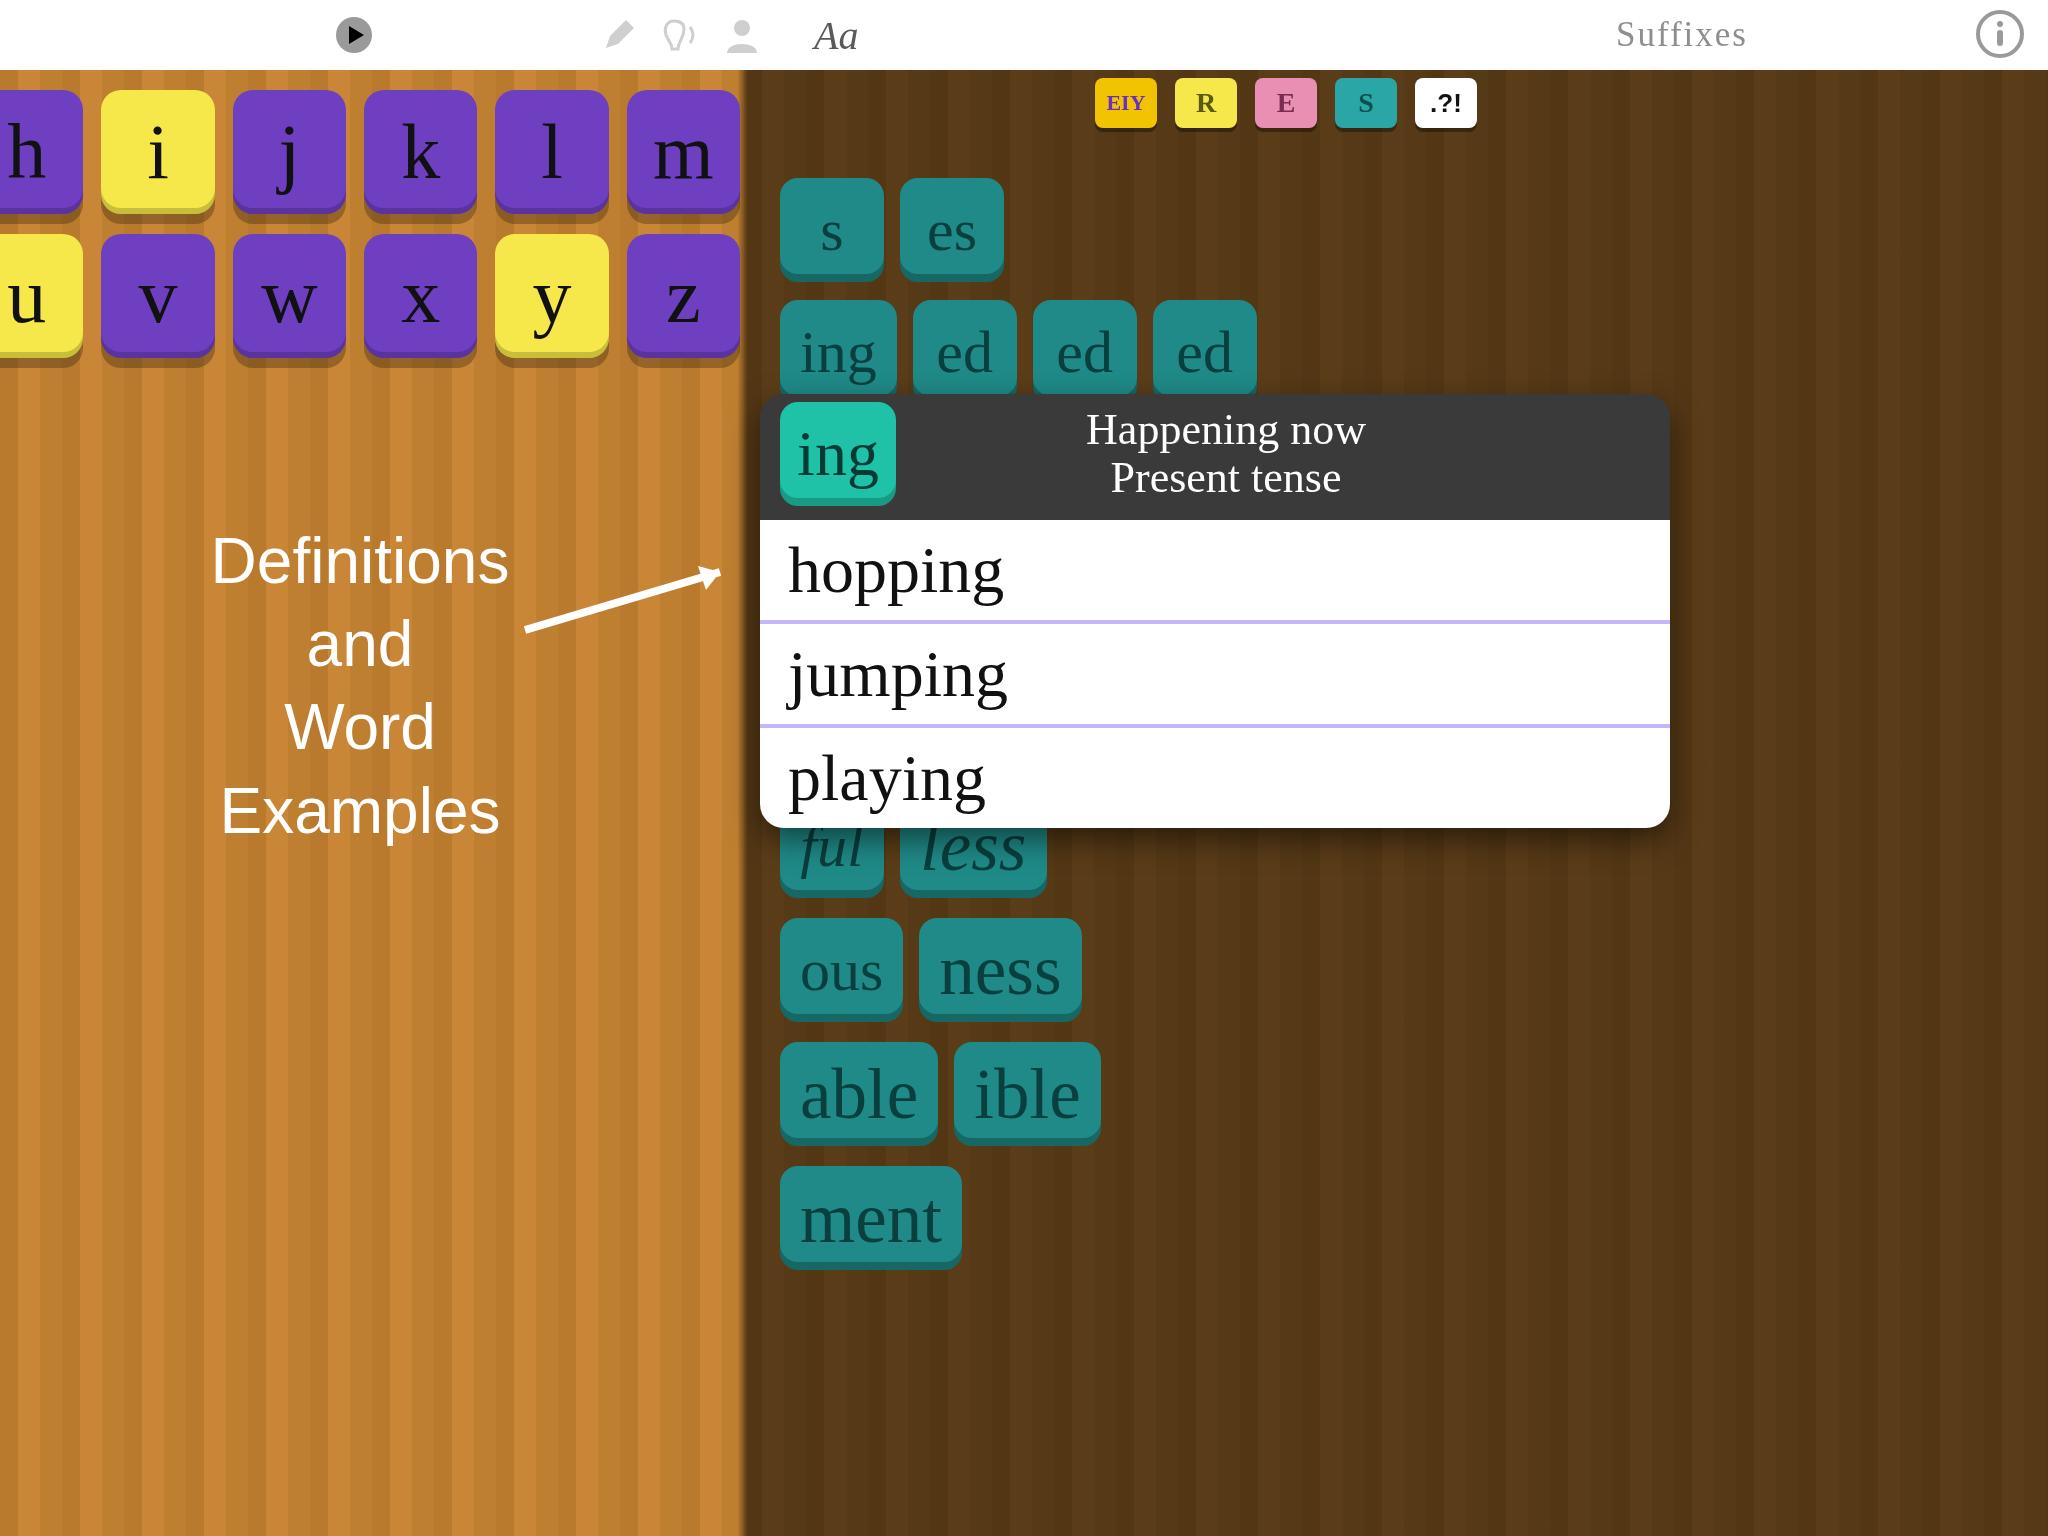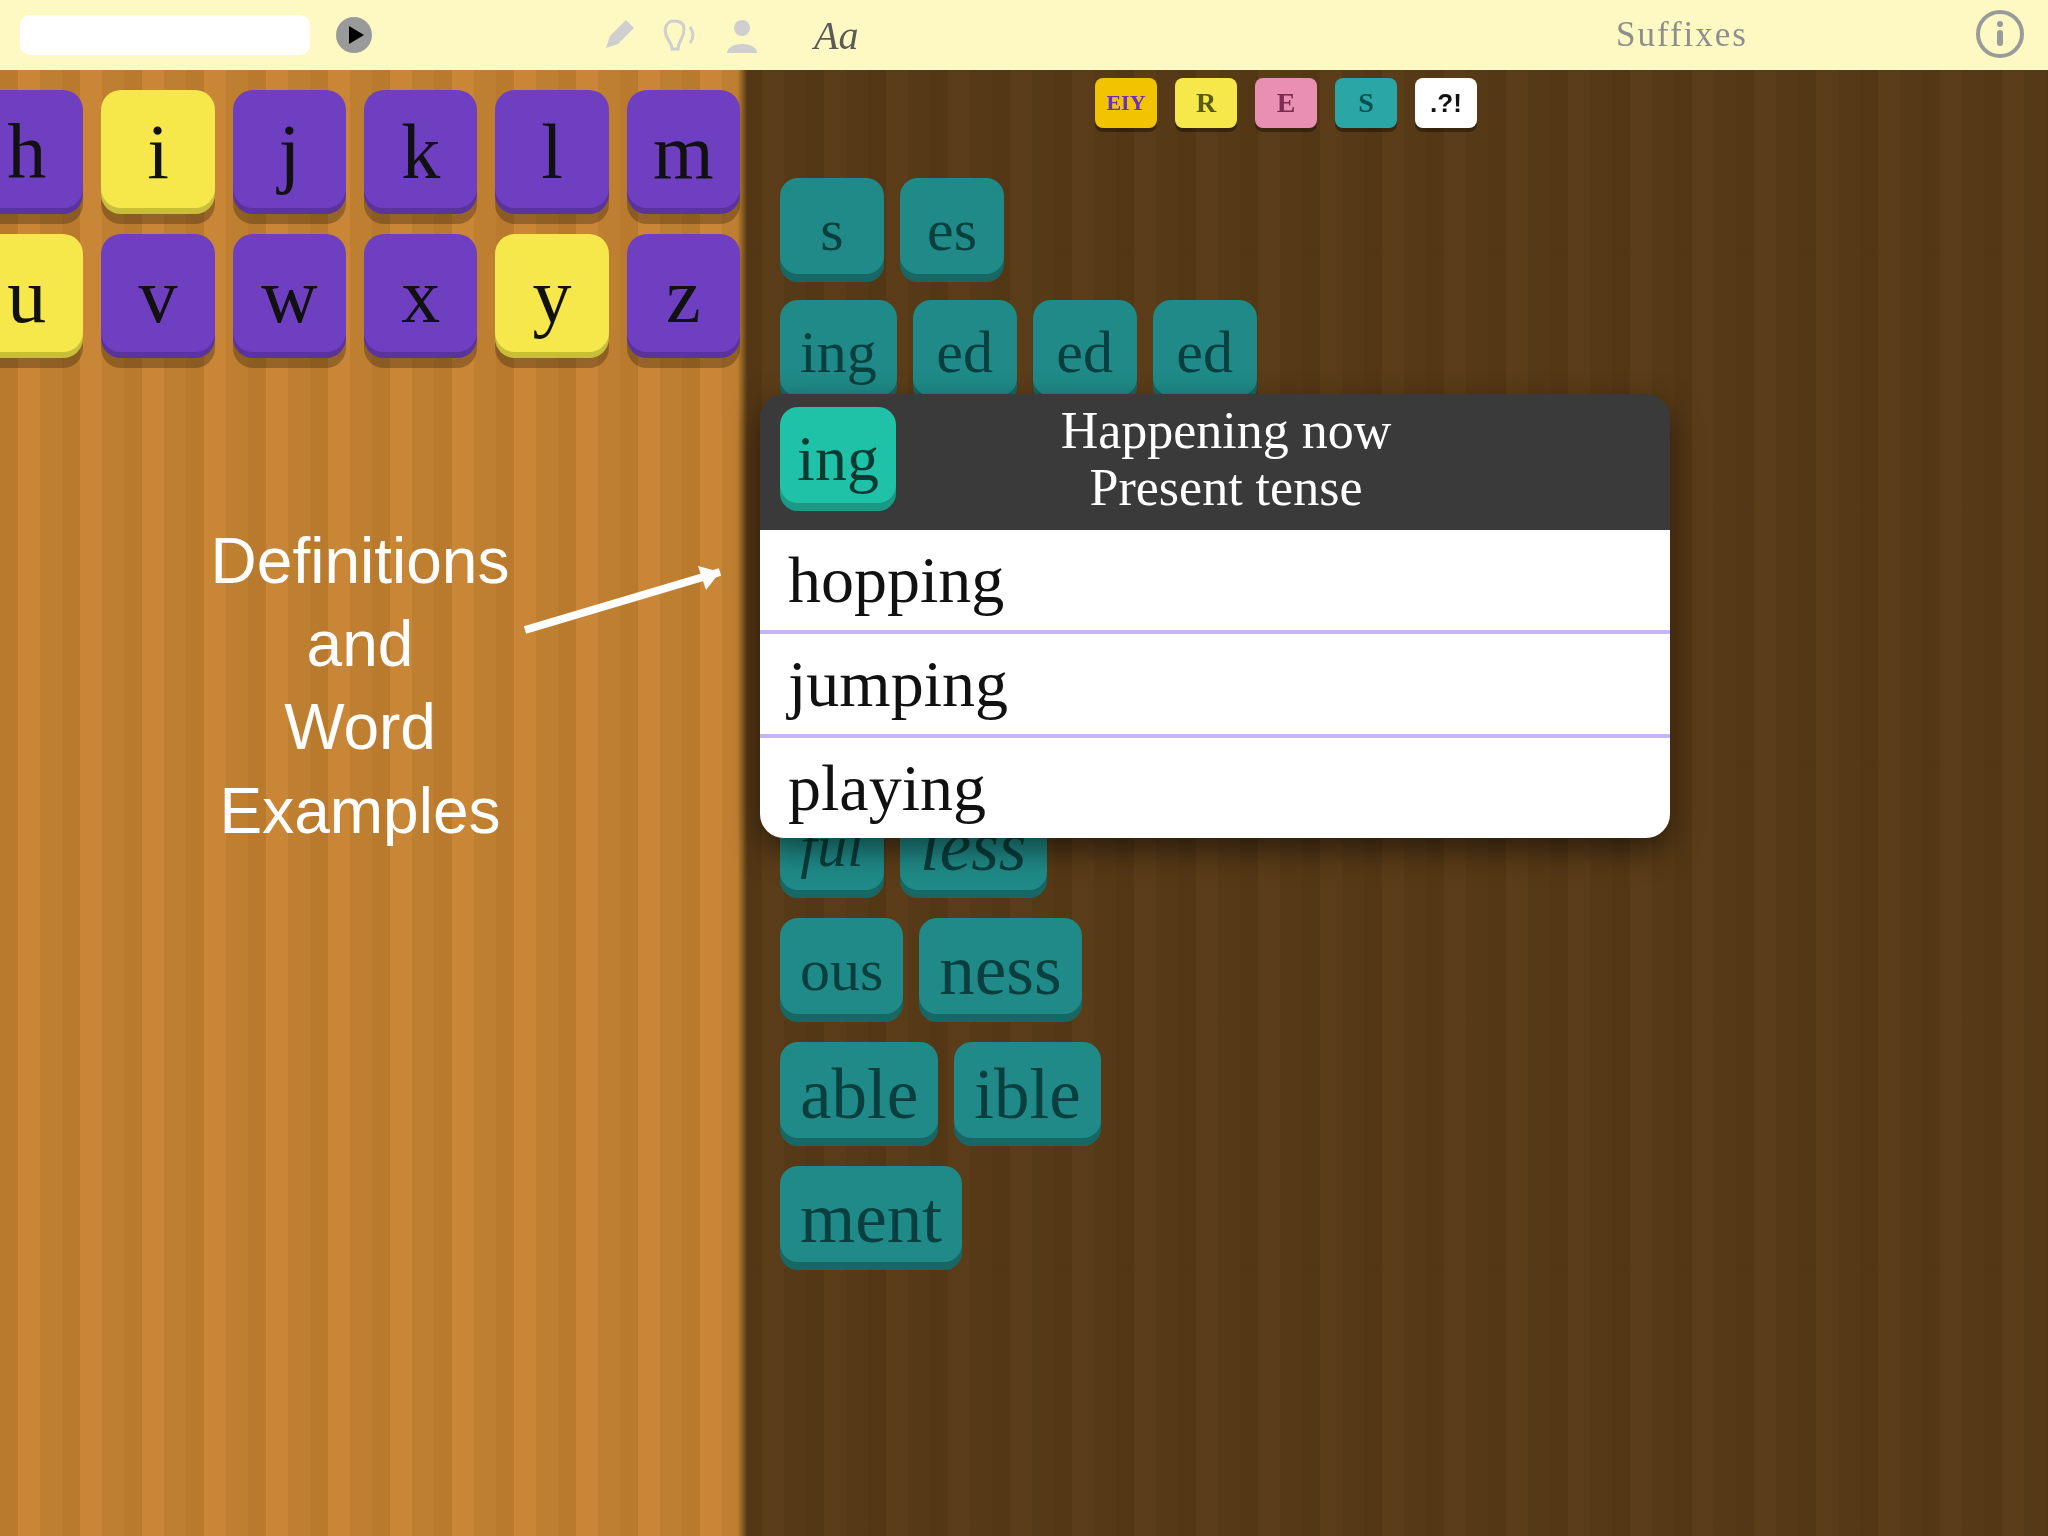--- a/index.html
+++ b/index.html
@@ -8,21 +8,21 @@
 
   
   .wood {
     position:absolute; inset:0;
     background:
       linear-gradient(90deg, rgba(0,0,0,0)0%, rgba(0,0,0,0)36%, rgba(0,0,0,0.55)36.5%, rgba(0,0,0,0.55)100%),
       repeating-linear-gradient(90deg, #b97a2e 0 18px, #c98636 18px 40px, #bf7f31 40px 62px),
       linear-gradient(#b77b30,#a96e27);
   }
   .topbar {
-    position:absolute; left:0; top:0; width:100%; height:70px; background:#fef9c3;
+    position:absolute; left:0; top:0; width:100%; height:70px; background:#ffffff;
     display:flex; align-items:center; gap:24px; padding:0 20px;
   }
   .search {
     width:290px; height:40px; background:#fff; border-radius:10px;
   }
   .icon { display:inline-flex; align-items:center; justify-content:center; color:#9a9a9a; }
   .right-title { color:#8e8e8e; font-size:35px; letter-spacing:2px; }
 
   .filter-row { position:absolute; top:78px; left:1095px; display:flex; gap:18px; }
   .chip {
@@ -64,21 +64,21 @@
     border-radius:24px; overflow:hidden; box-shadow:0 12px 30px rgba(0,0,0,0.5);
   }
   .pop-head {
     background:#3a3a3a; display:flex; align-items:center; gap:26px; padding:8px 20px 14px;
   }
   .pop-ing {
     width:116px; height:104px; border-radius:18px; background:#1fc1a7; color:#063a33;
     display:flex; align-items:center; justify-content:center; font-size:64px;
     box-shadow: inset 0 -8px 0 rgba(0,0,0,0.2);
   }
-  .pop-title { color:#fff; font-size:52px; line-height:1.1; text-align:center; flex:1; padding-right:120px; }
+  .pop-title { color:#fff; font-size:44px; line-height:1.1; text-align:center; flex:1; padding-right:120px; }
   .pop-body { background:#fff; }
   .pop-item { padding:12px 28px; font-size:66px; color:#111; border-bottom:4px solid #c4b5fd; }
   .pop-item:last-child { border-bottom:none; }
 
   
   .annot {
     position:absolute; left:150px; top:520px; color:#fff; font-family: Helvetica, Arial, sans-serif;
     font-size:64px; line-height:1.3; text-align:center; width:420px;
   }
   .arrow {

